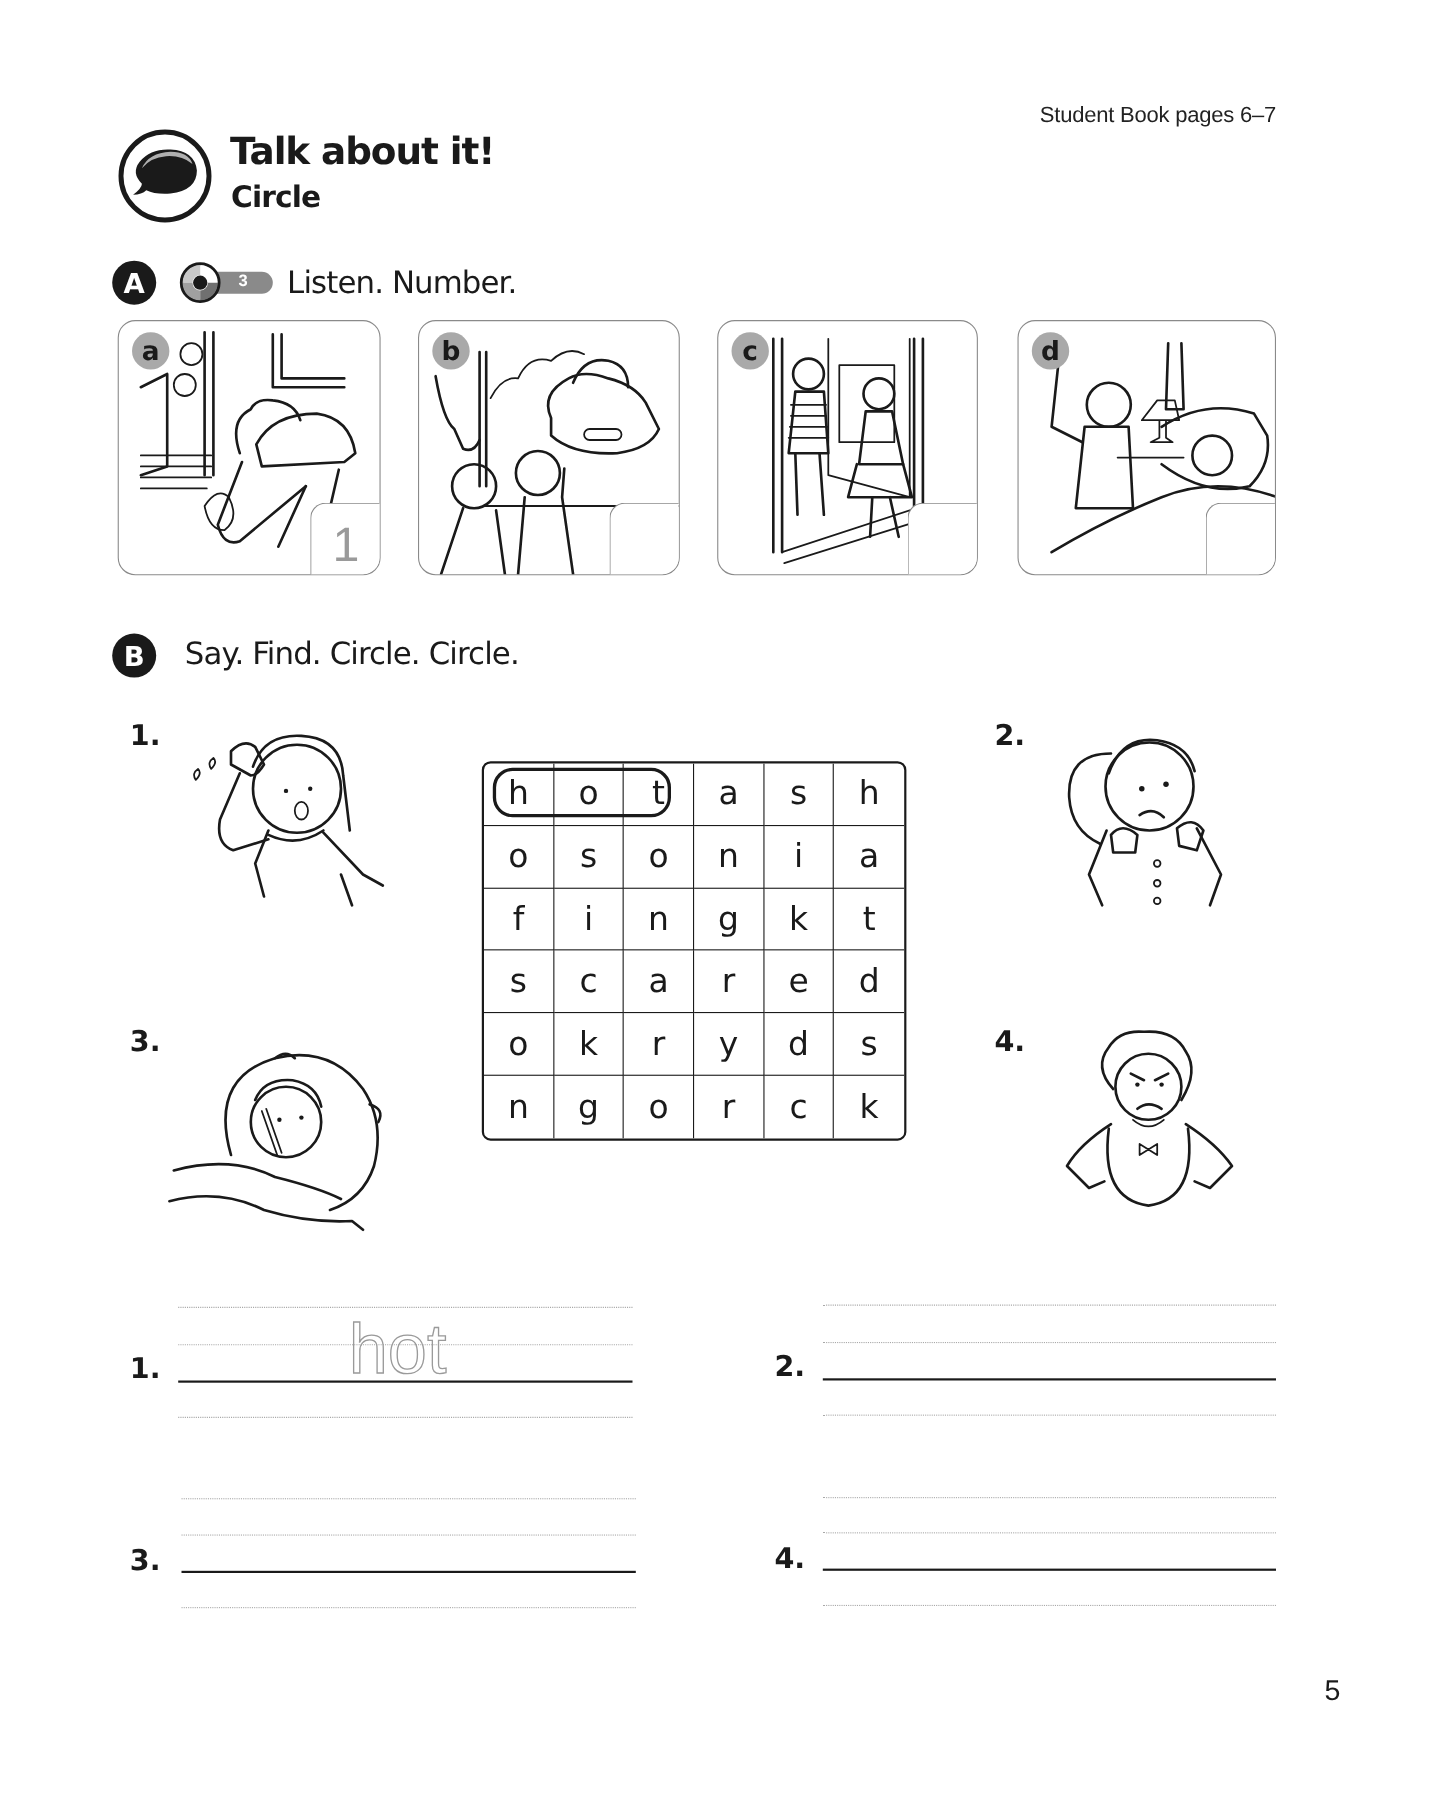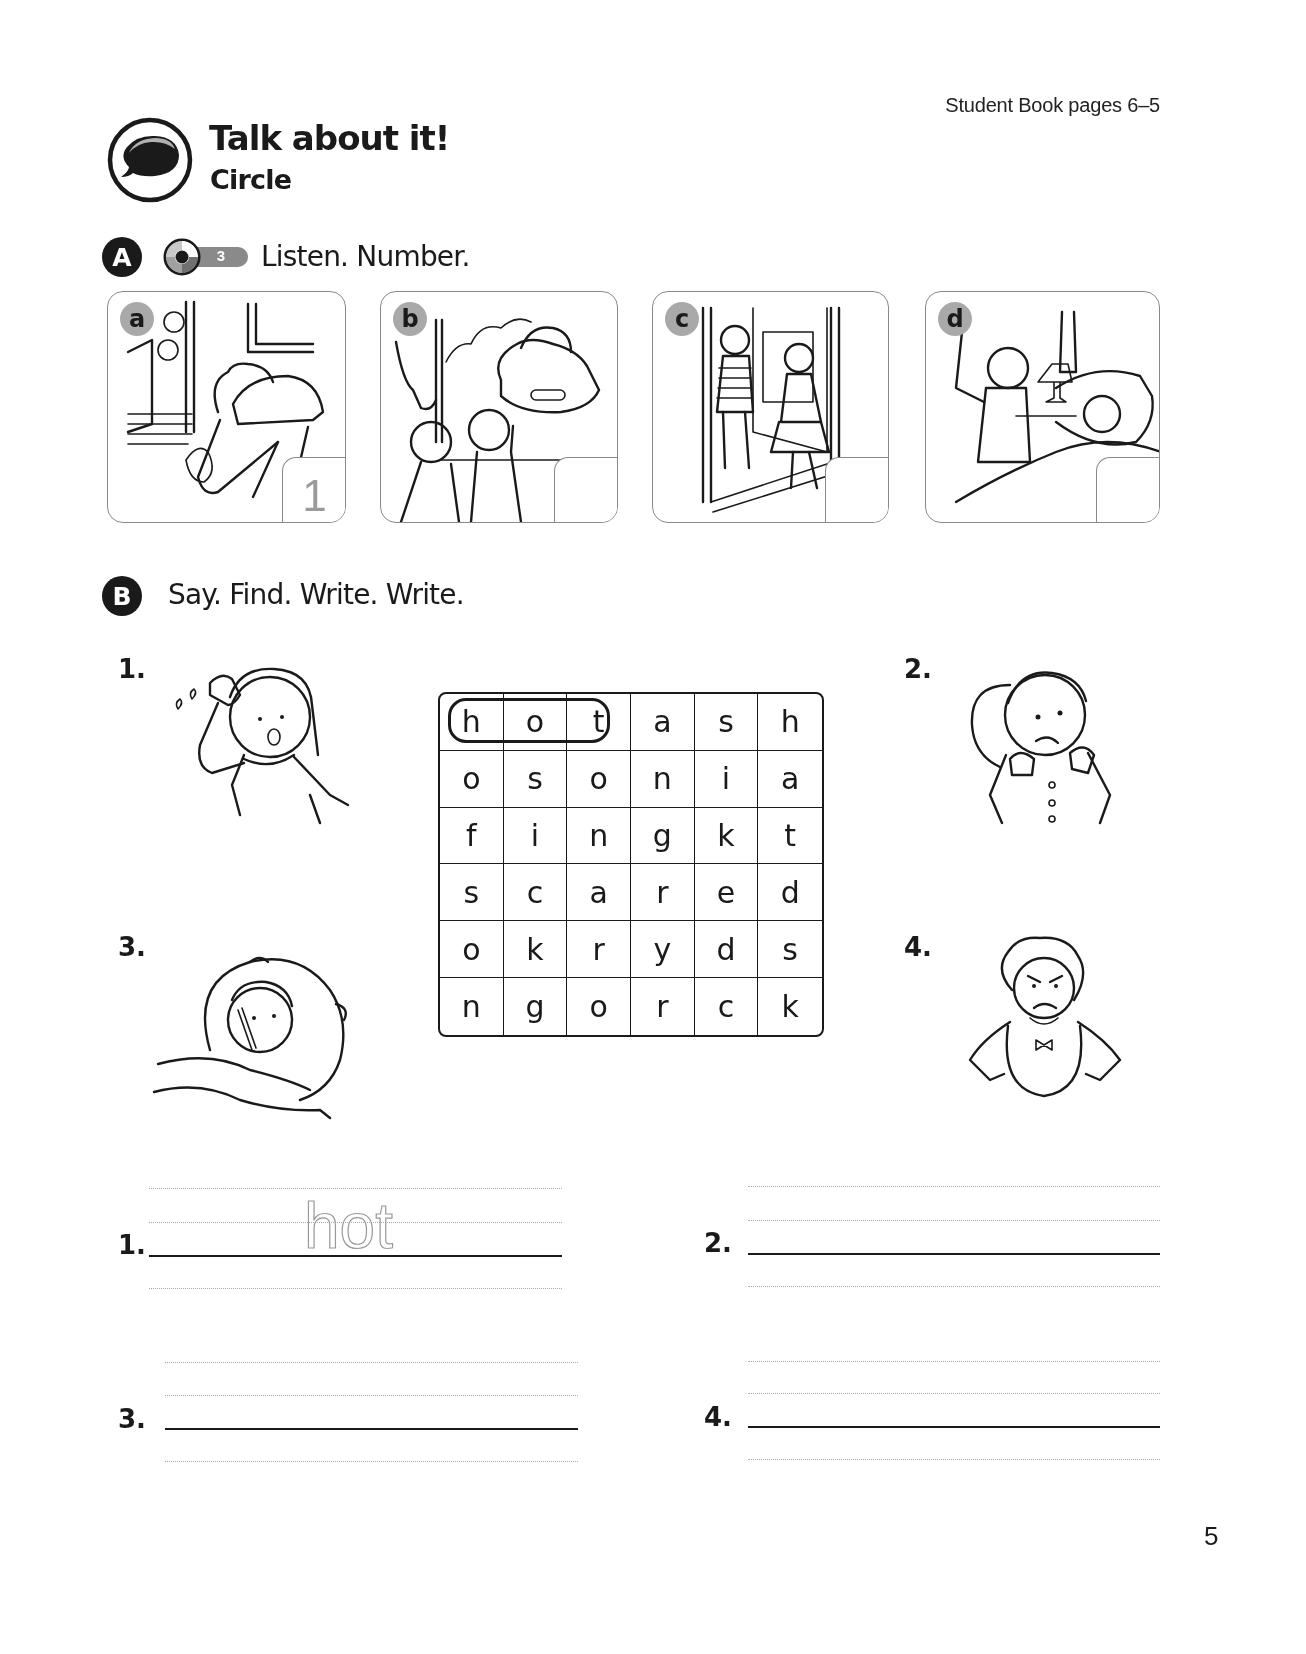--- a/index.html
+++ b/index.html
@@ -51,21 +51,21 @@
 
   .page-num { left: 1204px; top: 1521px; font-family: "Liberation Sans", sans-serif; font-size: 26px; color: #1a1a1a; }
 
   svg { overflow: visible; }
   .ink { fill: none; stroke: #1a1a1a; stroke-width: 2.4; stroke-linecap: round; stroke-linejoin: round; }
   .ink-thin { fill: none; stroke: #1a1a1a; stroke-width: 1.6; stroke-linecap: round; stroke-linejoin: round; }
 </style>
 </head>
 <body>
 
-<div class="abs book-ref">Student Book pages 6–5</div>
+<div class="abs book-ref">Student Book pages 6–7</div>
 
 <svg class="abs header-icon" viewBox="0 0 86 86">
   <circle cx="43" cy="43" r="40" fill="#fff" stroke="#1a1a1a" stroke-width="4.5"></circle>
   <path d="M14 60 Q22 54 22 50 Q12 40 20 30 Q30 18 48 19 Q70 20 72 38 Q72 56 48 59 Q34 60 26 56 Q22 60 14 60 Z" fill="#1a1a1a"></path>
   <path d="M22 36 Q28 22 48 21 Q64 21 68 32 Q58 24 44 25 Q30 26 22 36 Z" fill="#b0b0b0"></path>
 </svg>
 <div class="abs title">Talk about it!</div>
 <div class="abs subtitle">Circle</div>
 
 <div class="abs badge" style="left:102px; top:237px;">A</div>
@@ -144,21 +144,21 @@
     <path class="ink" d="M130 96 Q170 70 214 84 L226 104 Q230 130 210 150 Q170 160 130 130"></path>
     <circle class="ink" cx="176" cy="122" r="18"></circle>
     <path class="ink" d="M30 210 Q80 180 130 160 Q180 140 235 160"></path>
     <path class="ink-thin" d="M90 124 L150 124"></path>
   </svg>
   <div class="letter">d</div>
   <div class="answer-box"></div>
 </div>
 
 <div class="abs badge" style="left:102px; top:576px;">B</div>
-<div class="abs instruction" style="left:168px; top:578px;">Say. Find. Write. Write.</div>
+<div class="abs instruction" style="left:168px; top:578px;">Say. Find. Circle. Circle.</div>
 
 <div class="abs item-num" style="left:118px; top:654px;">1.</div>
 <div class="abs item-num" style="left:904px; top:654px;">2.</div>
 <div class="abs item-num" style="left:118px; top:932px;">3.</div>
 <div class="abs item-num" style="left:904px; top:932px;">4.</div>
 
 <svg class="abs" style="left:170px; top:655px;" width="190" height="170">
   <path class="ink-thin" d="M8 54 Q4 48 10 44 Q14 48 8 54 Z M22 44 Q18 38 24 34 Q28 38 22 44 Z"></path>
   <circle class="ink" cx="100" cy="62" r="40"></circle>
   <path class="ink" d="M60 42 Q70 12 104 14 Q140 16 142 50 L148 100"></path>
@@ -249,21 +249,21 @@
   <div class="cell last-row">n</div>
   <div class="cell last-row">g</div>
   <div class="cell last-row">o</div>
   <div class="cell last-row">r</div>
   <div class="cell last-row">c</div>
   <div class="cell last-row last-col">k</div>
 </div>
 <div class="abs circled"></div>
 
 <div class="abs item-num" style="left:118px; top:1230px;">1.</div>
-<div class="abs write-block" style="left:149px; top:1188px; width:413px;">
+<div class="abs write-block" style="left:162px; top:1188px; width:413px;">
   <div class="dot-line" style="top:0;"></div>
   <div class="dot-line" style="top:34px;"></div>
   <div class="base-line" style="top:67px;"></div>
   <div class="dot-line" style="top:100px;"></div>
   <div class="trace" style="left:155px; top:6px;">hot</div>
 </div>
 
 <div class="abs item-num" style="left:704px; top:1228px;">2.</div>
 <div class="abs write-block" style="left:748px; top:1186px; width:412px;">
   <div class="dot-line" style="top:0;"></div>

